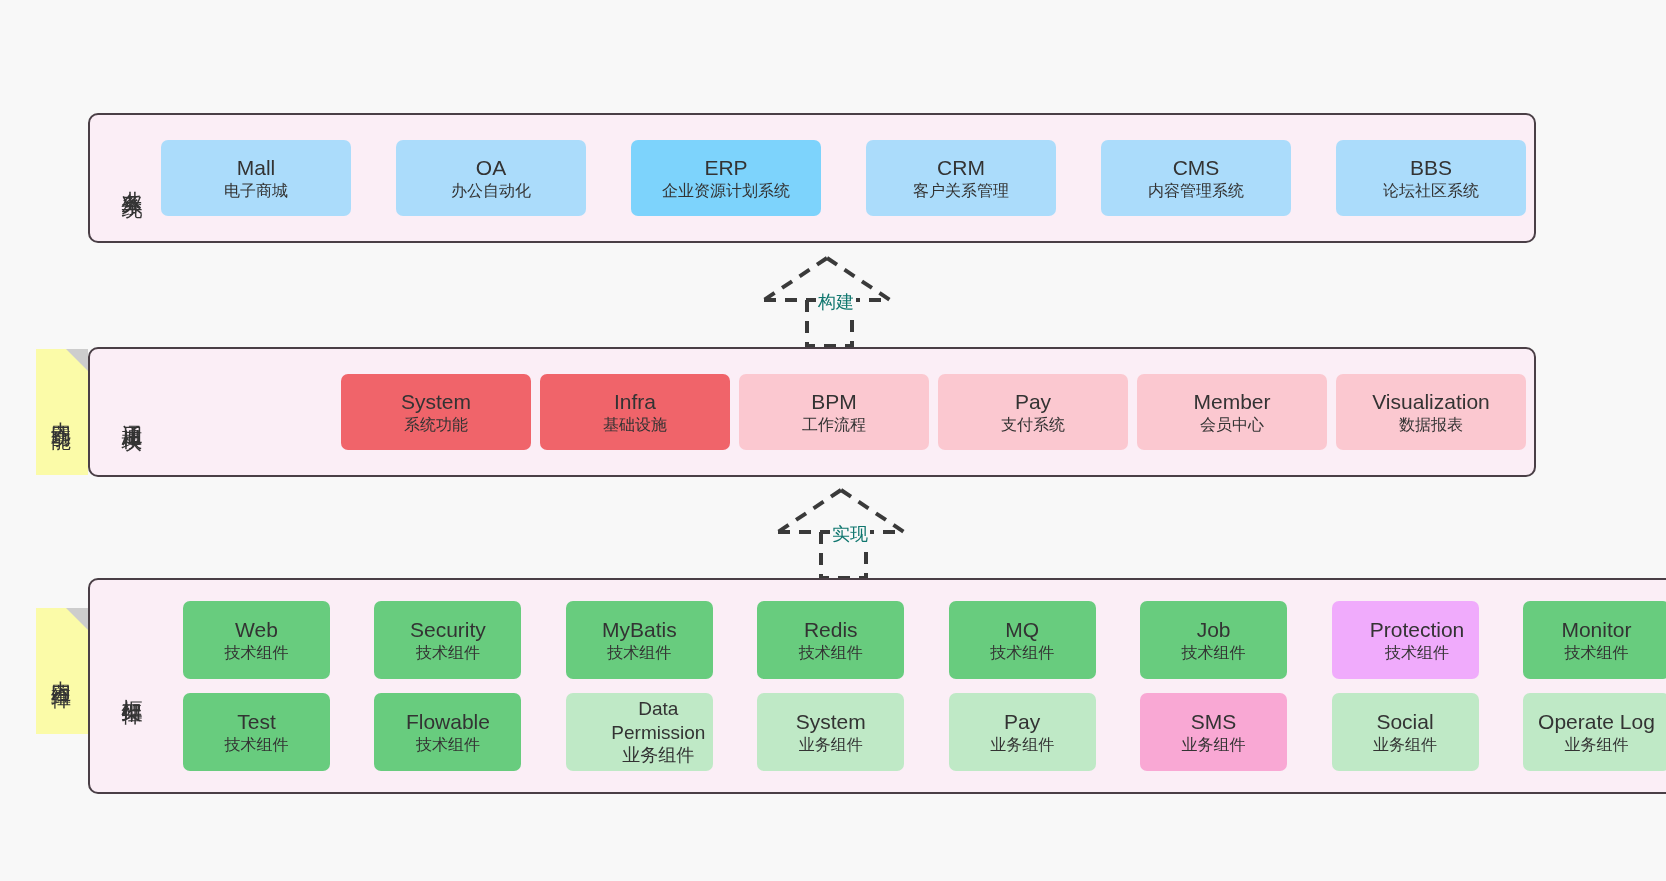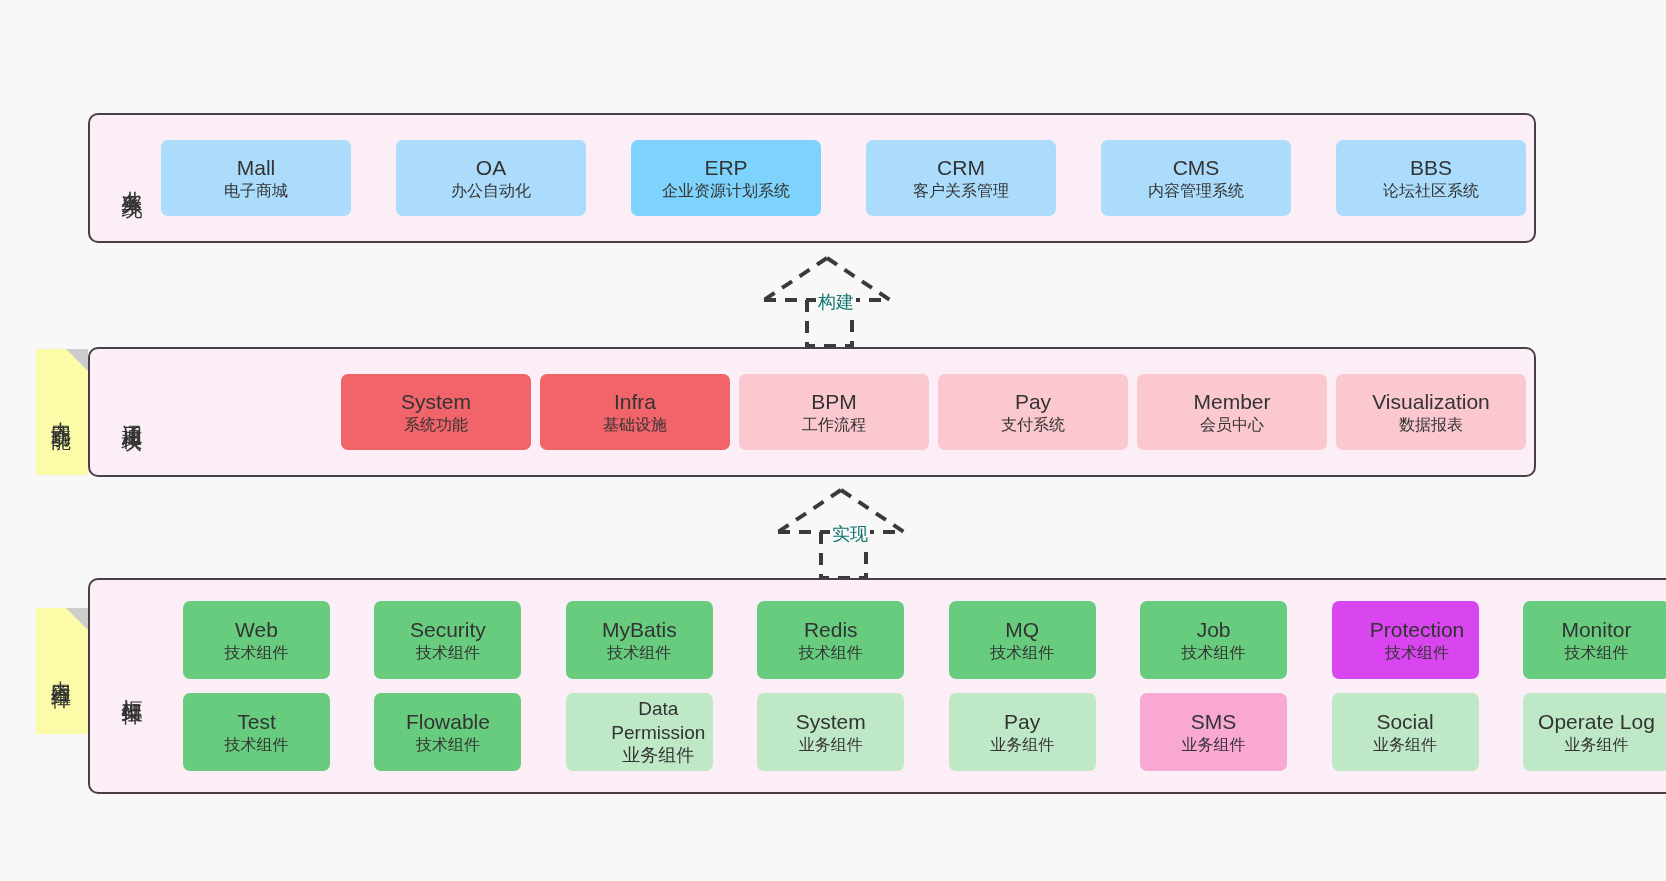--- a/index.html
+++ b/index.html
@@ -252,21 +252,21 @@
           <span class="t2">技术组件</span>
         </div>
         <div class="card" style="background: rgb(104, 204, 126);">
           <span class="t1">MQ</span>
           <span class="t2">技术组件</span>
         </div>
         <div class="card" style="background: rgb(104, 204, 126);">
           <span class="t1">Job</span>
           <span class="t2">技术组件</span>
         </div>
-        <div class="card" style="background: #d946ef; padding-left: 30px;">
+        <div class="card" style="background: #f0abfc; padding-left: 30px;">
           <span class="t1">Protection</span>
           <span class="t2">技术组件</span>
         </div>
         <div class="card" style="background: rgb(104, 204, 126);">
           <span class="t1">Monitor</span>
           <span class="t2">技术组件</span>
         </div>
       </div>
 
       <div class="grid-row">

